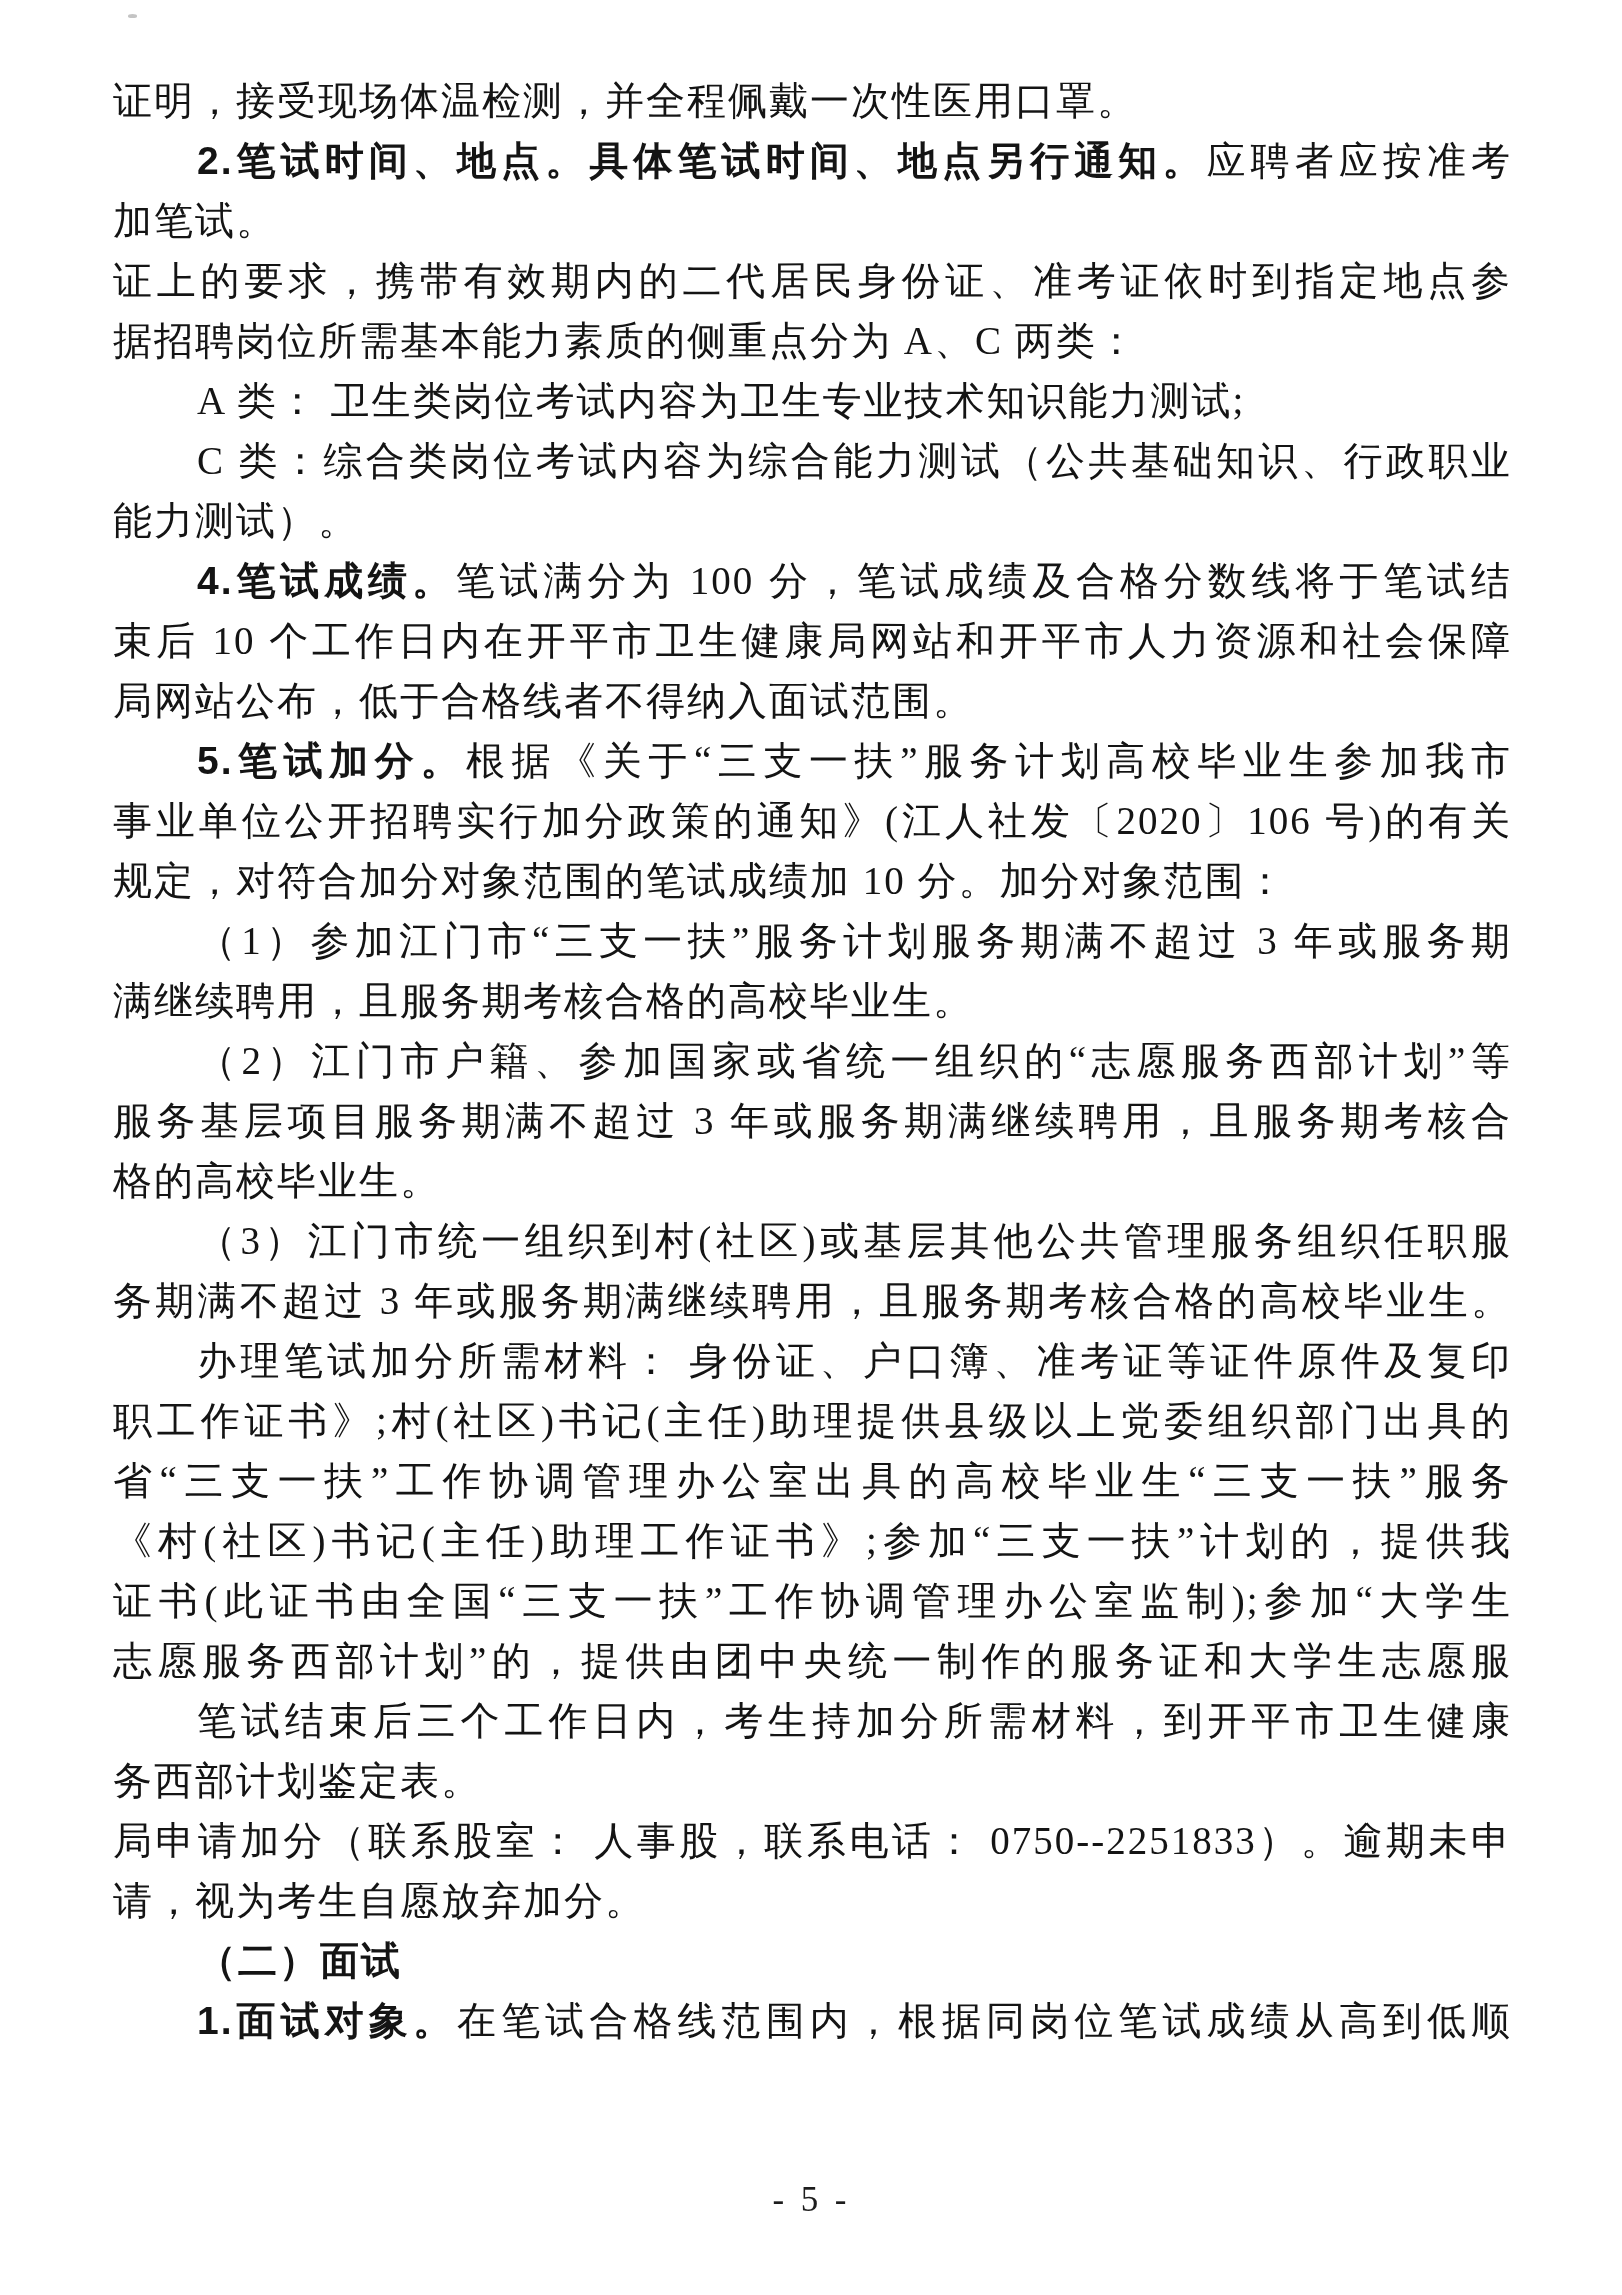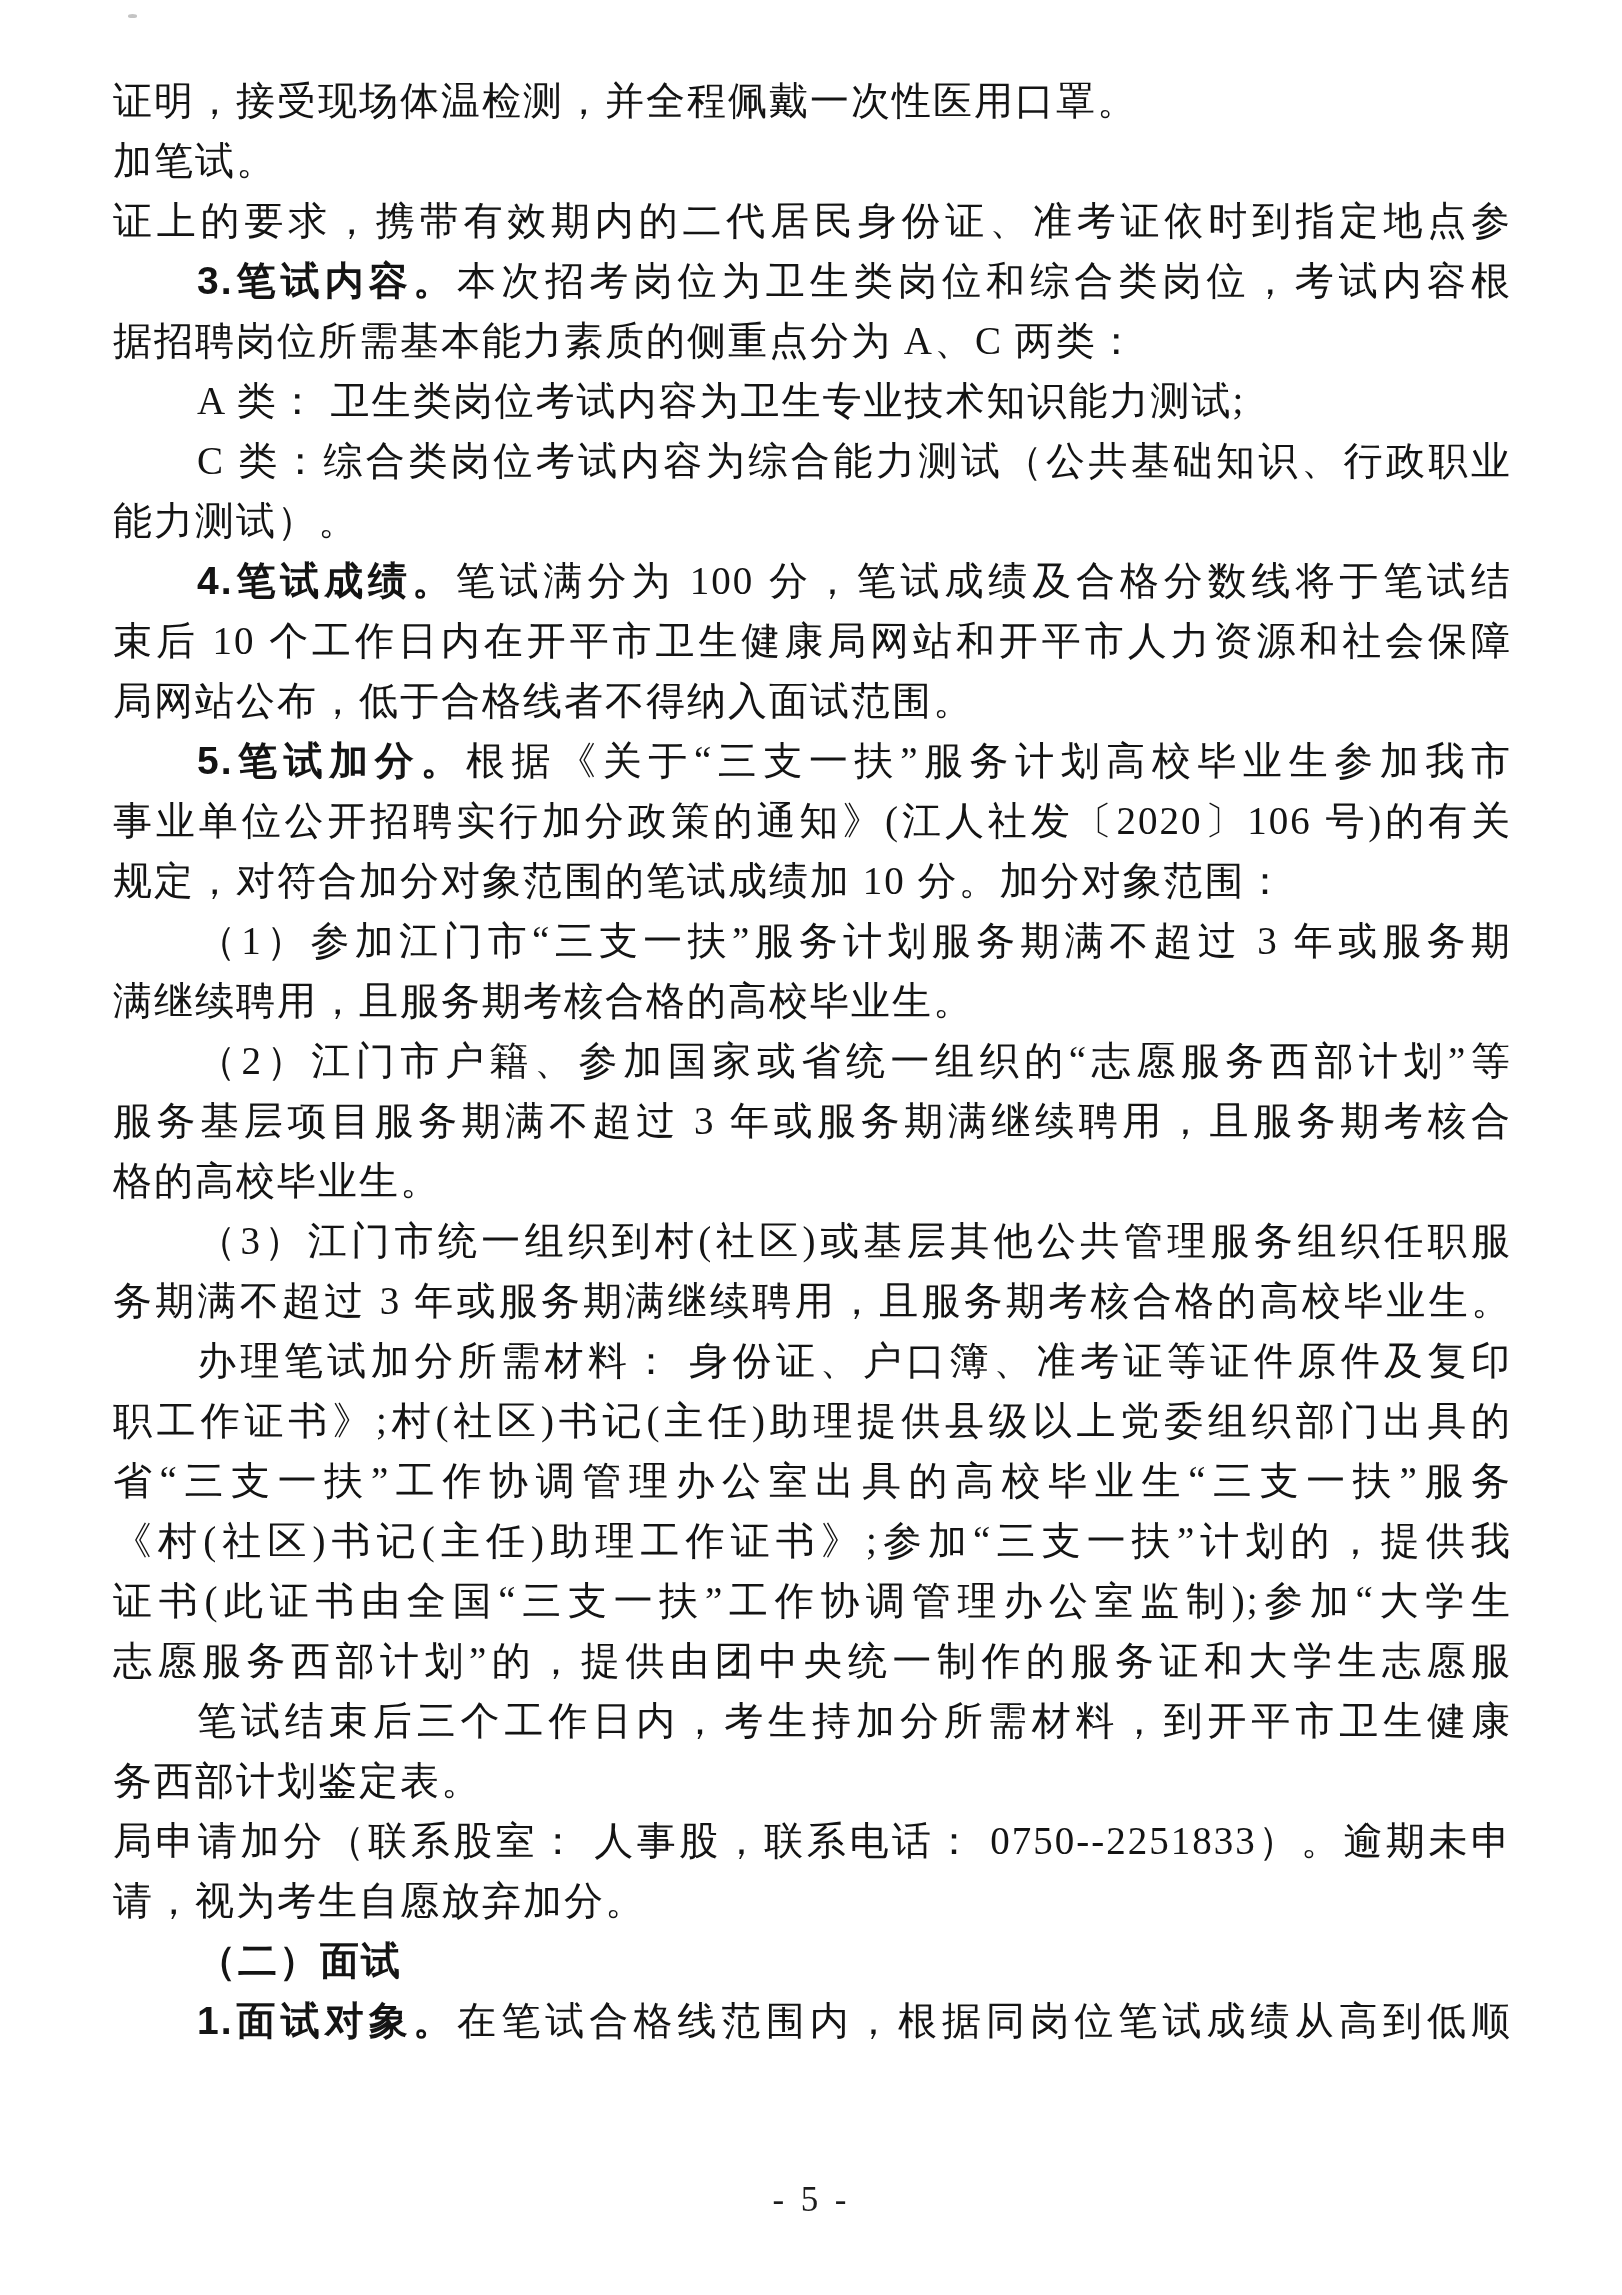--- a/index.html
+++ b/index.html
@@ -64,23 +64,23 @@
     opacity: 0.8;
   }
 </style>
 </head>
 <body>
 
 <div class="page">
   <div class="speck"></div>
   <div class="text">
       <div class="line"><span class="run">证明，接受现场体温检测，并全程佩戴一次性医用口罩。</span></div>
+      <div class="line indent fill"><span class="run bold">2.笔试时间、地点。具体笔试时间、地点另行通知。</span><span class="run">应聘者应按准考</span></div>
       <div class="line"><span class="run">加笔试。</span></div>
       <div class="line fill"><span class="run">证上的要求，携带有效期内的二代居民身份证、准考证依时到指定地点参</span></div>
-      <div class="line indent fill"><span class="run bold">3.笔试内容。</span><span class="run">本次招考岗位为卫生类岗位和综合类岗位，考试内容根</span></div>
       <div class="line"><span class="run">据招聘岗位所需基本能力素质的侧重点分为 A、C 两类：</span></div>
       <div class="line indent"><span class="run">A 类： 卫生类岗位考试内容为卫生专业技术知识能力测试;</span></div>
       <div class="line indent fill"><span class="run">C 类：综合类岗位考试内容为综合能力测试（公共基础知识、行政职业</span></div>
       <div class="line"><span class="run">能力测试）。</span></div>
       <div class="line indent fill"><span class="run bold">4.笔试成绩。</span><span class="run">笔试满分为 100 分，笔试成绩及合格分数线将于笔试结</span></div>
       <div class="line fill"><span class="run">束后 10 个工作日内在开平市卫生健康局网站和开平市人力资源和社会保障</span></div>
       <div class="line"><span class="run">局网站公布，低于合格线者不得纳入面试范围。</span></div>
       <div class="line indent fill"><span class="run bold">5.笔试加分。</span><span class="run">根据《关于“三支一扶”服务计划高校毕业生参加我市</span></div>
       <div class="line fill"><span class="run">事业单位公开招聘实行加分政策的通知》(江人社发〔2020〕106 号)的有关</span></div>
       <div class="line"><span class="run">规定，对符合加分对象范围的笔试成绩加 10 分。加分对象范围：</span></div>

